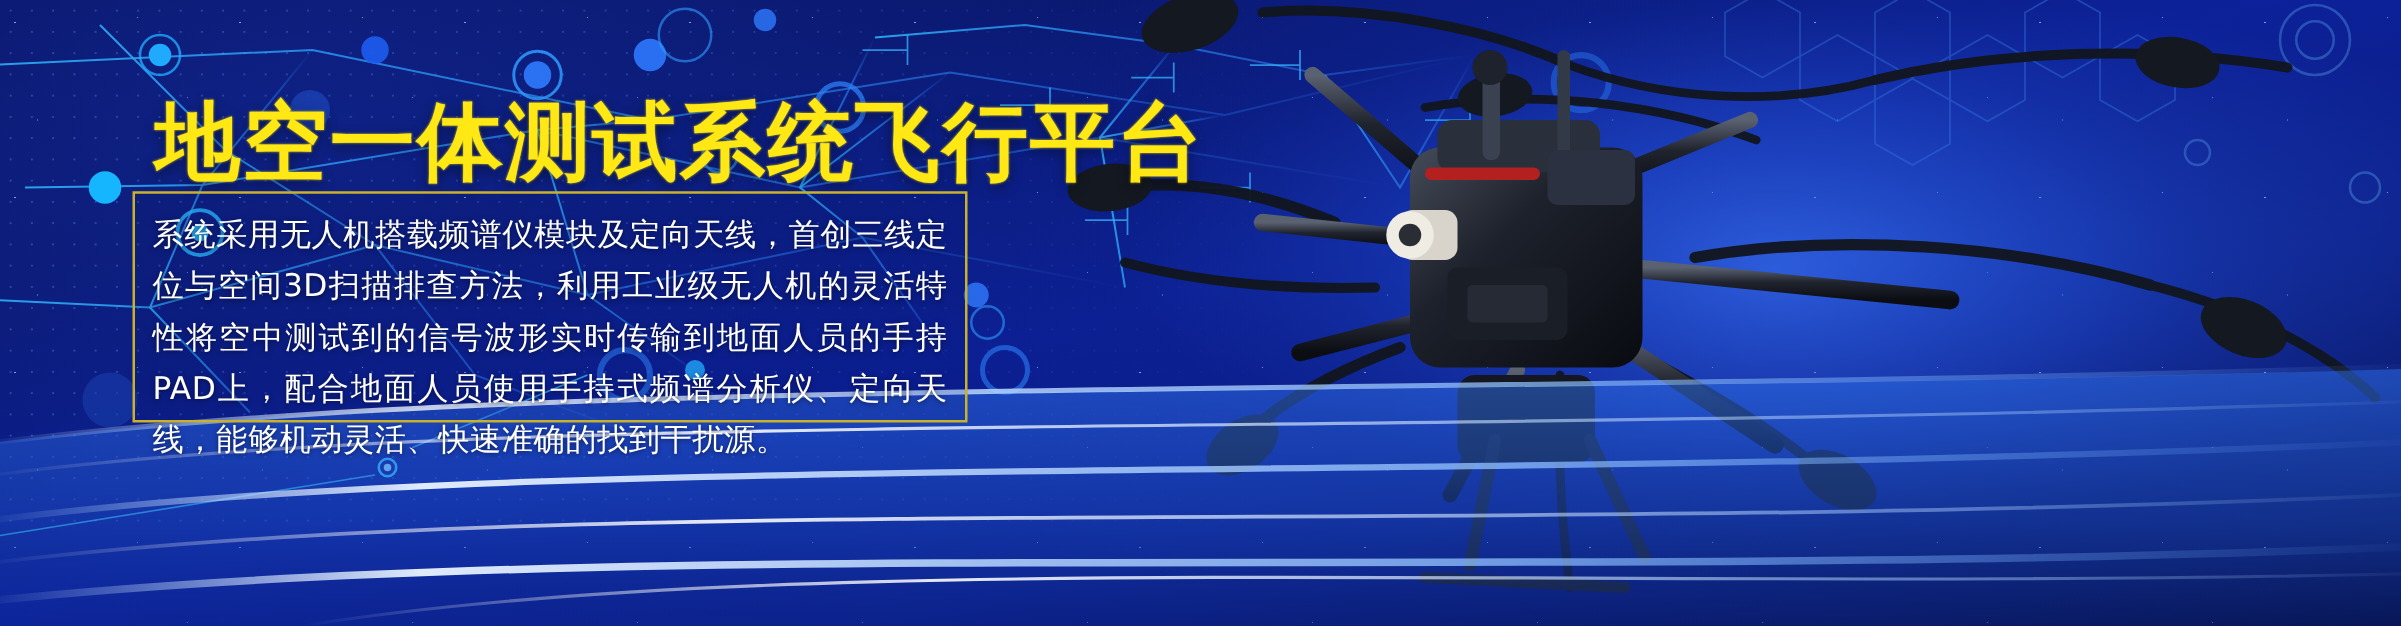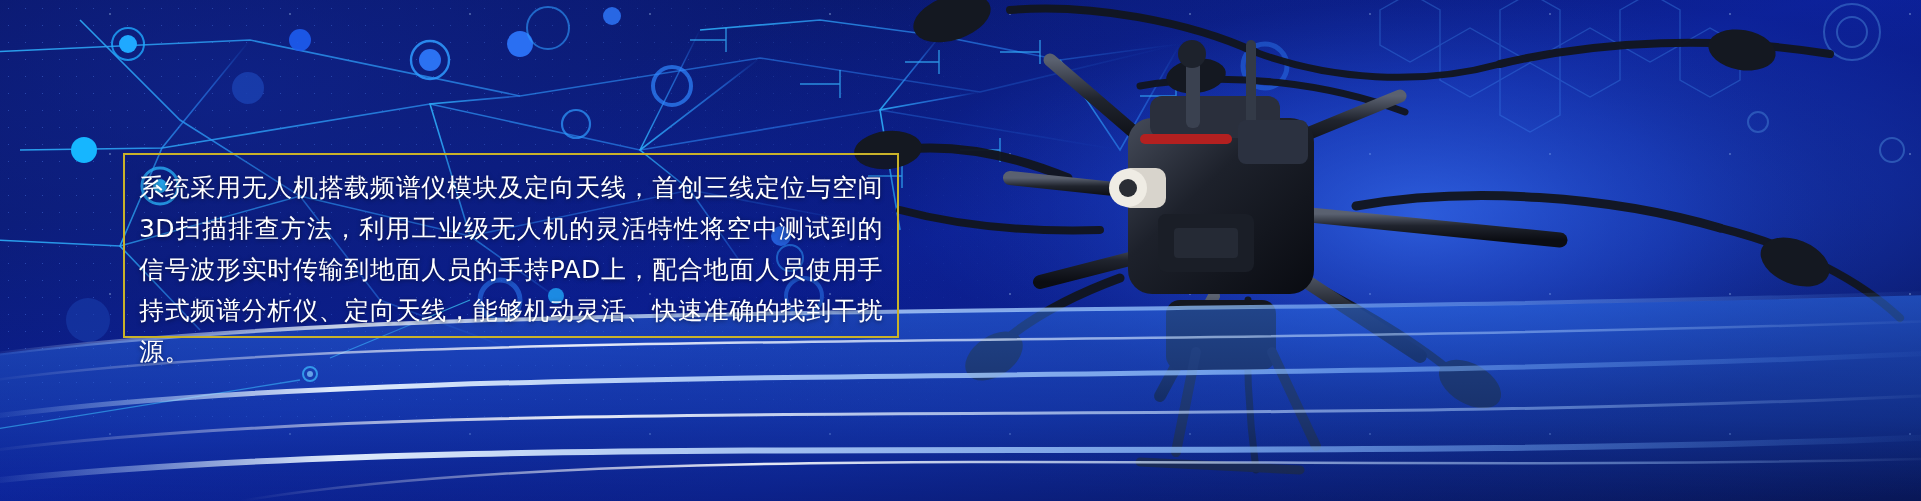--- a/index.html
+++ b/index.html
@@ -56,25 +56,24 @@
     color:#ffe814;
     white-space:nowrap;
     text-shadow:0 0 2px rgba(255,232,20,.9), 0 3px 10px rgba(0,0,0,.45);
     font-family:"DejaVu Sans","Liberation Sans",sans-serif;
   }
 
   
   #desc-box{
     position:absolute;
     left:106px; top:153px;
-    width:776px; height:185px;
+    width:668px; height:185px;
     border:2px solid #c9b22a;
     padding:12px 14px 10px 14px;
     background:rgba(8,20,96,0.12);
-    margin-left:17px;
   }
   #desc-text{
     margin:0;
     color:#ffffff;
     font-size:25px;
     line-height:41px;
     letter-spacing:.4px;
     text-align:justify;
     text-shadow:0 1px 4px rgba(0,0,0,.55);
     font-family:"DejaVu Sans","Liberation Sans",sans-serif;
@@ -294,19 +293,20 @@
 
     <path d="M-20,70 C420,12 1100,36 1960,8 L1960,215 L-20,215 Z" fill="url(#swFill)"></path>
     <path d="M-20,70  C420,12 1120,34 1960,6" stroke="url(#sw1)" stroke-width="4" fill="none"></path>
     <path d="M-20,96  C380,40 1080,66 1960,34" stroke="url(#sw2)" stroke-width="2.5" fill="none"></path>
     <path d="M-20,132 C420,72 1180,104 1960,66" stroke="url(#sw1)" stroke-width="5" fill="none"></path>
     <path d="M-20,166 C460,104 1200,146 1960,108" stroke="url(#sw2)" stroke-width="3" fill="none"></path>
     <path d="M-20,196 C500,140 1240,182 1960,150" stroke="url(#sw1)" stroke-width="6" fill="none"></path>
     <path d="M240,215 C640,150 1300,190 1960,172" stroke="url(#sw2)" stroke-width="2.5" fill="none"></path>
   </svg>
 
+  <div id="headline">地空一体测试系统飞行平台</div>
 
   <div id="desc-box">
     <p id="desc-text">系统采用无人机搭载频谱仪模块及定向天线，首创三线定位与空间3D扫描排查方法，利用工业级无人机的灵活特性将空中测试到的信号波形实时传输到地面人员的手持PAD上，配合地面人员使用手持式频谱分析仪、定向天线，能够机动灵活、快速准确的找到干扰源。</p>
   </div>
 
 
 </div>
 
 </body></html>

